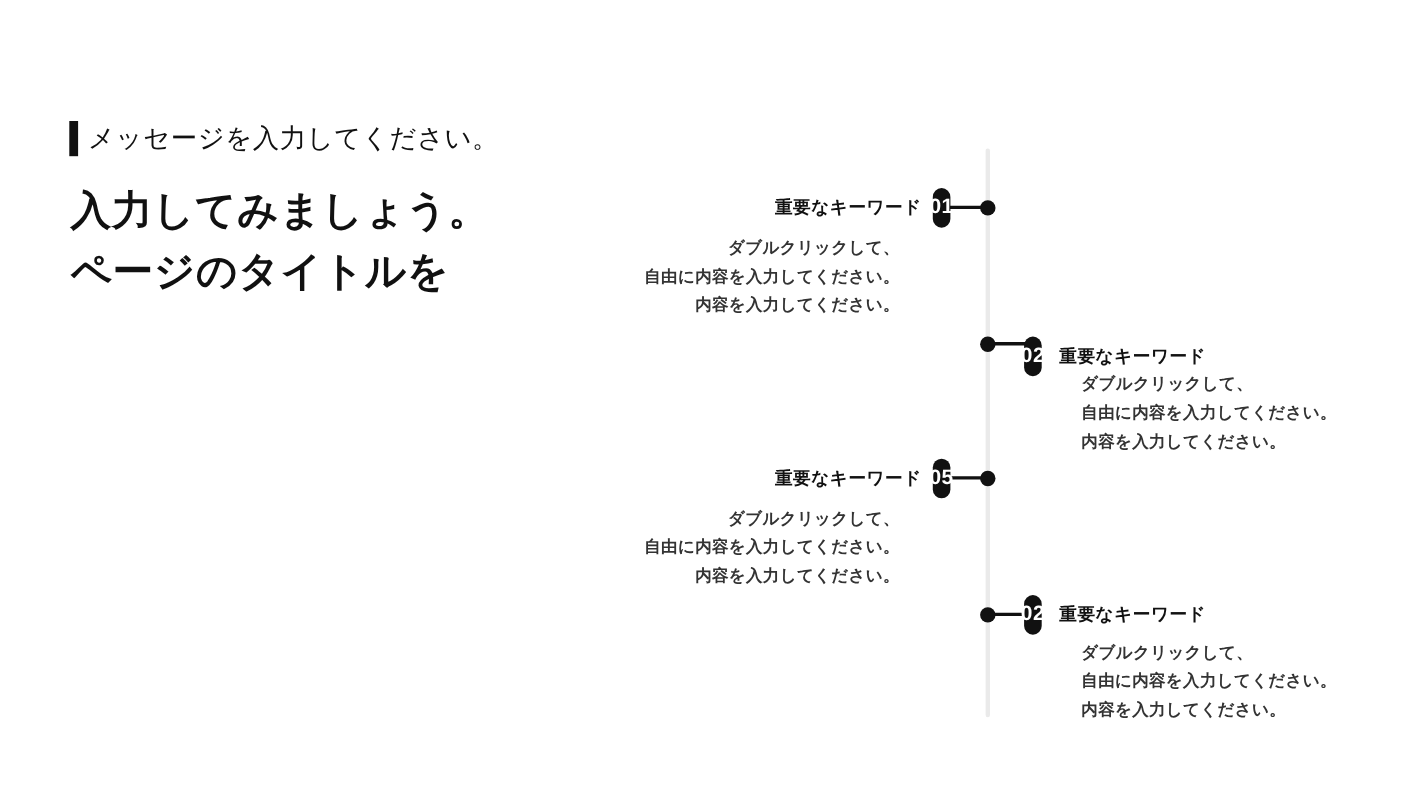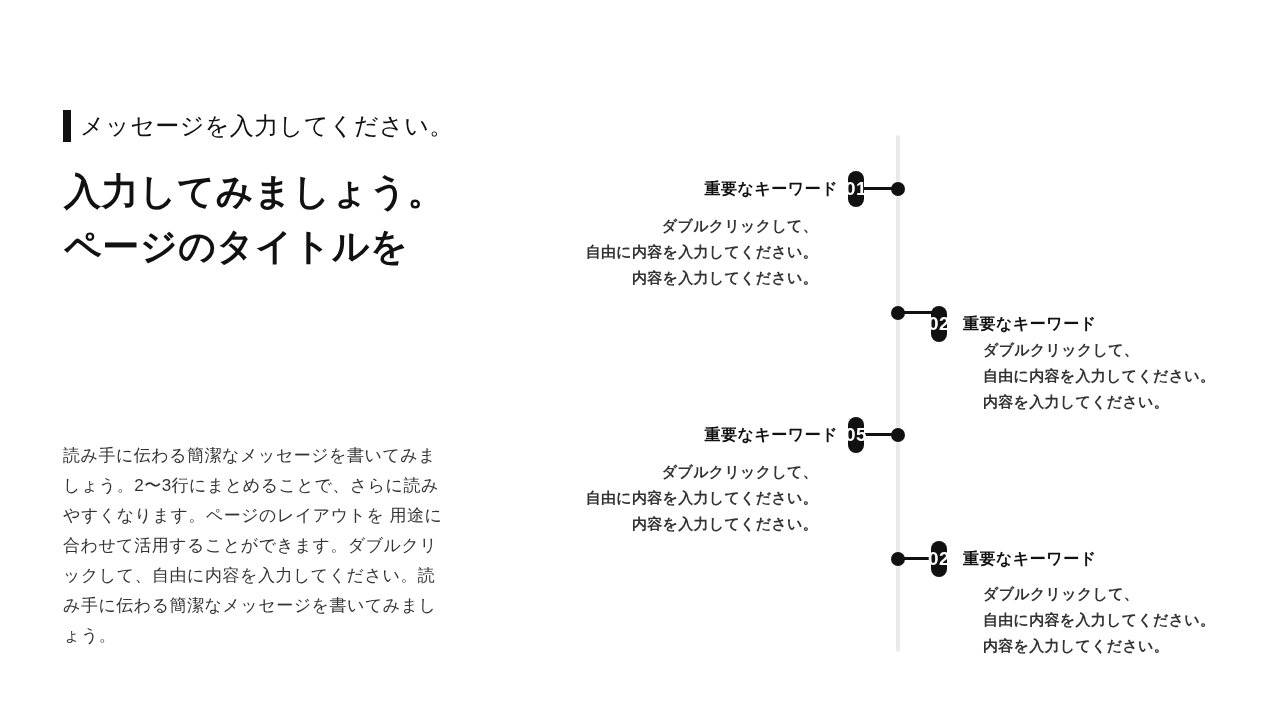--- a/index.html
+++ b/index.html
@@ -143,21 +143,20 @@
   <div class="kicker">
     <span class="kicker-bar"></span>
     <span class="kicker-text">メッセージを入力してください。</span>
   </div>
 
   <div class="page-title">
     <div>入力してみましょう。</div>
     <div>ページのタイトルを</div>
   </div>
 
-  <div class="body-text">読み手に伝わる簡潔なメッセージを書いてみましょう。2〜3行にまとめることで、さらに読みやすくなります。ページのレイアウトを 用途に合わせて活用することができます。ダブルクリックして、自由に内容を入力してください。読み手に伝わる簡潔なメッセージを書いてみましょう。</div>
 
   <div class="rail"></div>
 
   <div class="tl-dot d1"></div>
   <div class="tl-conn c1"></div>
   <div class="tl-dot d2"></div>
   <div class="tl-conn c2"></div>
   <div class="tl-dot d3"></div>
   <div class="tl-conn c3"></div>
   <div class="tl-dot d4"></div>

